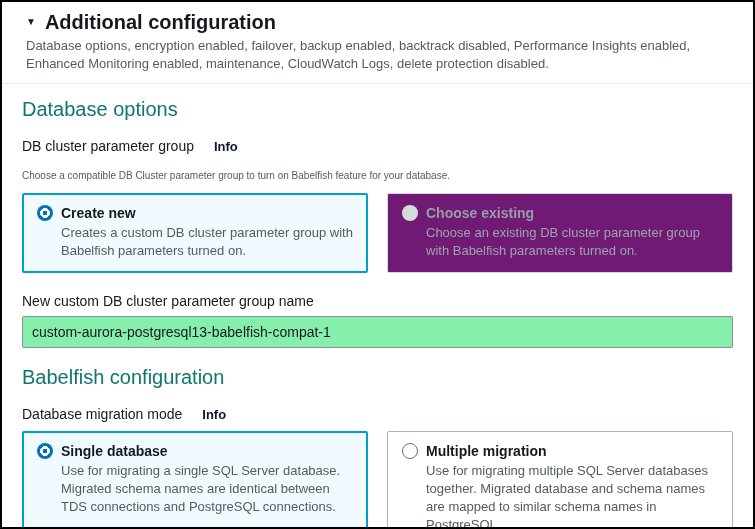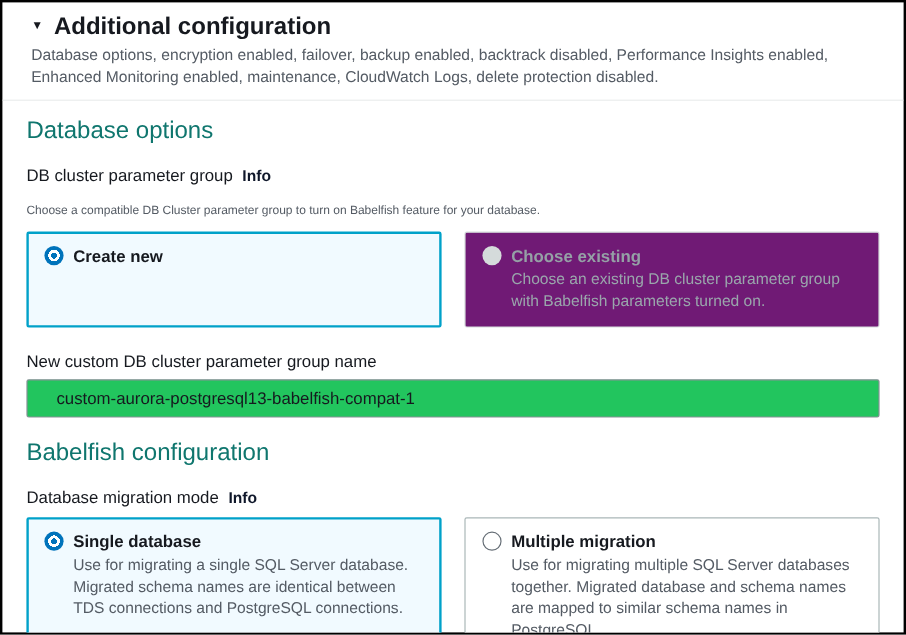--- a/index.html
+++ b/index.html
@@ -24,21 +24,21 @@
     margin-top: 5px;
     font-size: 13px; color: #545b64; line-height: 1.4;
     max-width: 700px;
   }
   
   .content { padding: 14px 20px 0 20px; }
   h2.section-heading {
     font-size: 20px; font-weight: 400; color: #0f766e;
     line-height: 22px; margin: 0 0 18px 0;
   }
-  .field-label-row { display: flex; align-items: baseline; gap: 8px; line-height: 17px; text-align: center; }
+  .field-label-row { display: flex; align-items: baseline; gap: 20px; line-height: 17px; text-align: center; }
   .field-label { font-size: 14px; color: #16191f; }
   .info-link {
     font-size: 13px; font-weight: 700; color: #0f172a;
     text-decoration: none; cursor: pointer;
   }
   .field-desc {
     margin-top: 12px; font-size: 10px; color: #545b64; line-height: 18px;
   }
   
   .tiles { display: flex; gap: 19px; margin-top: 8px; }
@@ -75,24 +75,24 @@
   .tile-title { font-size: 14px; font-weight: 700; color: #16191f; line-height: 18px; margin-bottom: 2px; }
   .tile-desc { font-size: 13px; color: #545b64; line-height: 18px; }
   .tile.disabled .tile-title { color: #95a0a6; }
   .tile.disabled .tile-desc { color: #9aa6ac; }
   
   .input-block { margin-top: 20px; }
   .input-label { font-size: 14px; color: #16191f; line-height: 17px; margin-bottom: 6px; }
   .text-input {
     width: 100%; height: 32px;
     border: 1px solid #879196; border-radius: 2px;
-    padding: 0 24px;
+    padding: 0 9px;
     font-family: "Liberation Sans", sans-serif;
     font-size: 14px; color: #16191f;
-    background: #22c55e;
+    background: #86efac;
   }
   .spacer-18 { height: 18px; }
 </style>
 </head>
 <body>
 
 <div class="page">
 
   <div class="expander-header">
     <div class="title-row">
@@ -110,20 +110,21 @@
       <span class="field-label">DB cluster parameter group</span>
       <a class="info-link">Info</a>
     </div>
     <div class="field-desc">Choose a compatible DB Cluster parameter group to turn on Babelfish feature for your database.</div>
 
     <div class="tiles">
       <div class="tile selected">
         <span class="radio checked"></span>
         <div class="tile-text">
           <div class="tile-title">Create new</div>
+          <div class="tile-desc">Creates a custom DB cluster parameter group with Babelfish parameters turned on.</div>
         </div>
       </div>
       <div class="tile disabled">
         <span class="radio disabled-radio"></span>
         <div class="tile-text">
           <div class="tile-title">Choose existing</div>
           <div class="tile-desc">Choose an existing DB cluster parameter group with Babelfish parameters turned on.</div>
         </div>
       </div>
     </div>

